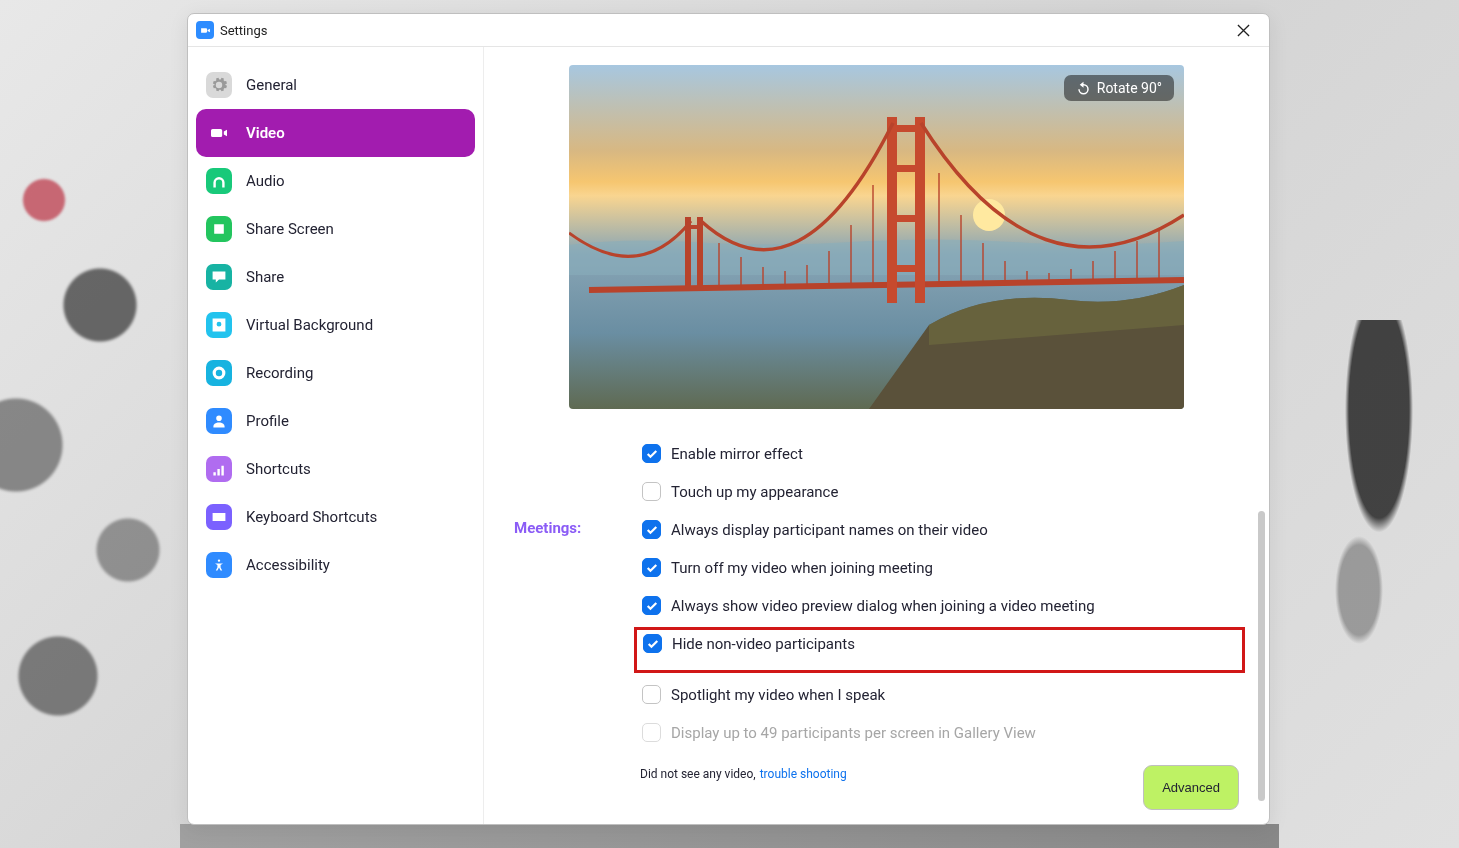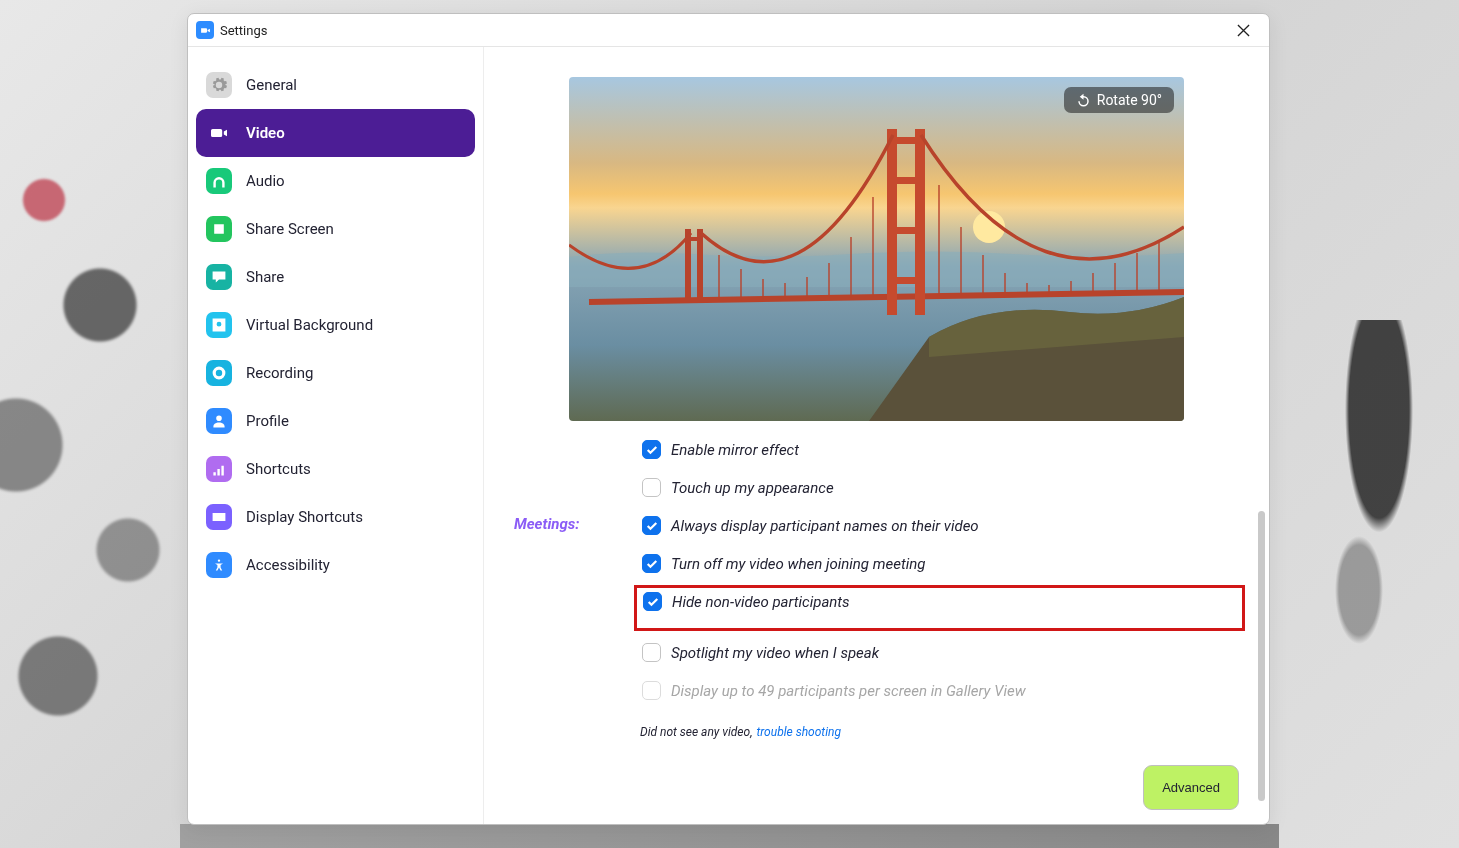--- a/index.html
+++ b/index.html
@@ -99,21 +99,21 @@
   .sidebar-item {
     display: flex;
     align-items: center;
     height: 48px;
     padding: 0 10px;
     border-radius: 10px;
     cursor: pointer;
     gap: 14px;
   }
   .sidebar-item.active {
-    background: #4c1d95;
+    background: #a21caf;
   }
   .sidebar-item.active .sidebar-label { color:#fff; font-weight:600; }
   .sidebar-icon {
     width: 26px; height: 26px;
     border-radius: 7px;
     display:flex; align-items:center; justify-content:center;
     flex-shrink:0;
   }
   .sidebar-icon svg { width:16px; height:16px; fill:#fff; }
   .sidebar-label {
@@ -129,42 +129,41 @@
     overflow:hidden;
   }
   .scroll-thumb {
     position:absolute; right:4px; top:464px; width:7px; height:290px;
     background:#c9c9c9; border-radius:4px;
   }
 
   .video-preview {
     width: 615px;
     height: 344px;
-    margin: 16px auto;
+    margin: 4px auto;
     position: relative;
     border-radius: 4px;
     overflow:hidden;
     background: linear-gradient(to bottom, #a7c7e0 0%, #d8b882 25%, #f6c670 34%, #f9d590 38%, #88a5b5 55%, #6a8ea2 78%, #5f6a52 100%);
   }
   .bridge-svg { position:absolute; inset:0; }
   .rotate-pill {
     position:absolute; top:10px; right:10px;
     background: rgba(30,30,30,0.55);
     color:#fff;
     font-size:14px;
     padding: 5px 12px;
     border-radius: 7px;
     display:flex; align-items:center; gap:6px;
     cursor:pointer;
   }
   .rotate-pill svg { width:15px; height:15px; fill:#fff; }
 
   .options-area {
-    margin-top: 12px;
-    font-style: italic;
+    margin-top: 32px;
   }
   .option-row {
     display: flex;
     align-items: flex-start;
   }
   .section-label-col {
     width: 126px;
     text-align: left;
     padding-right: 18px;
     font-size: 15px;
@@ -326,21 +325,21 @@
             </svg>
           </div>
           <span class="sidebar-label">Shortcuts</span>
         </div>
         <div class="sidebar-item">
           <div class="sidebar-icon" style="background: rgb(123, 97, 255);">
             <svg viewBox="0 0 20 20">
               <path fill="#fff" d="M2 5h16v10H2z M4 8h1v1H4zM6 8h1v1H6zM8 8h1v1H8zM10 8h1v1h-1zM12 8h1v1h-1zM14 8h1v1h-1zM5 11h10v1H5z"></path>
             </svg>
           </div>
-          <span class="sidebar-label">Display Shortcuts</span>
+          <span class="sidebar-label">Keyboard Shortcuts</span>
         </div>
         <div class="sidebar-item">
           <div class="sidebar-icon" style="background: rgb(47, 139, 255);">
             <svg viewBox="0 0 20 20">
               <path fill="#fff" d="M10 3a1.5 1.5 0 110 3 1.5 1.5 0 010-3zM5 8h10l-3 2v3l2 4h-2l-2-4-2 4H6l2-4v-3z"></path>
             </svg>
           </div>
           <span class="sidebar-label">Accessibility</span>
         </div>
       </div>
@@ -436,20 +435,28 @@
                 <span>Always display participant names on their video</span>
               </div>
               <div class="check-line">
                 <div class="cbox checked">
                   <svg viewBox="0 0 14 14">
                     <path d="M2 7l3.2 3.2L12 3.5"></path>
                   </svg>
                 </div>
                 <span>Turn off my video when joining meeting</span>
               </div>
+              <div class="check-line">
+                <div class="cbox checked">
+                  <svg viewBox="0 0 14 14">
+                    <path d="M2 7l3.2 3.2L12 3.5"></path>
+                  </svg>
+                </div>
+                <span>Always show video preview dialog when joining a video meeting</span>
+              </div>
               <div class="highlight-frame">
                 <div class="check-line">
                   <div class="cbox checked">
                     <svg viewBox="0 0 14 14">
                       <path d="M2 7l3.2 3.2L12 3.5"></path>
                     </svg>
                   </div>
                   <span>Hide non-video participants</span>
                 </div>
               </div>

